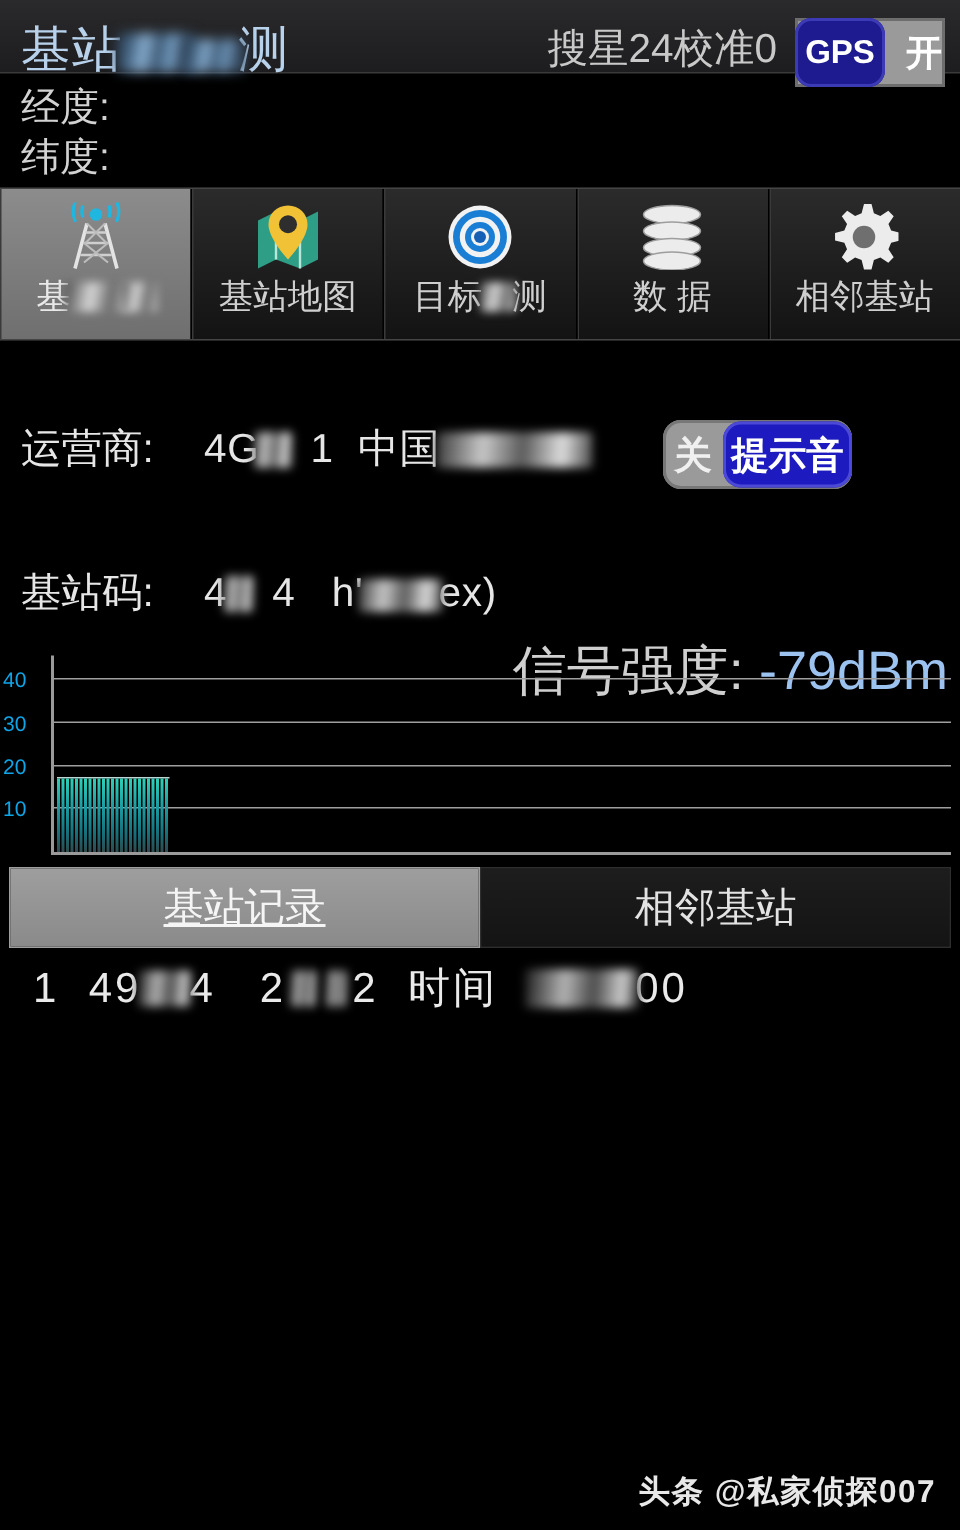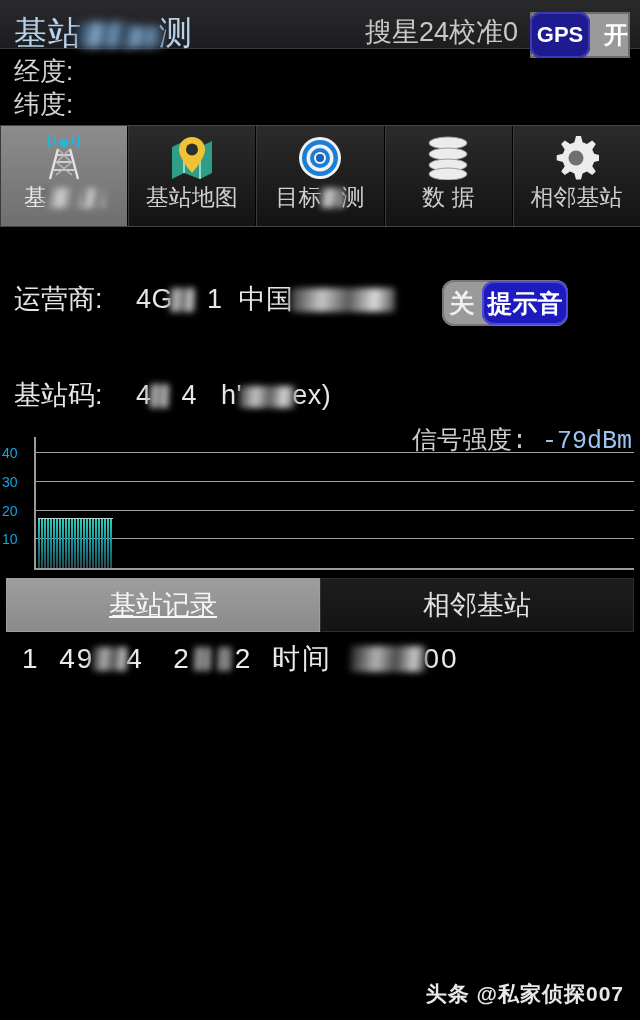--- a/index.html
+++ b/index.html
@@ -151,21 +151,21 @@
     box-shadow: 0 0 0 2px #4b49d6 inset;
   }
 
   
   .chart {
     position: relative; height: 155px; margin-top: 4px;
     background: #000;
   }
   .sig-label {
     position: absolute; right: 8px; top: 0px;
-    font-size: 25px; color: #cfcfcf; white-space: nowrap; font-family: Liberation Mono, monospace;
+    font-size: 36px; color: #cfcfcf; white-space: nowrap;
   }
   .sig-label .val { color: #9cc2f0; }
   .plot {
     position: absolute; left: 36px; right: 6px; top: 16px; bottom: 10px;
   }
   .axis-y {
     position: absolute; left: 34px; top: 14px; bottom: 8px; width: 2px;
     background: #9a9a9a;
   }
   .axis-x {

